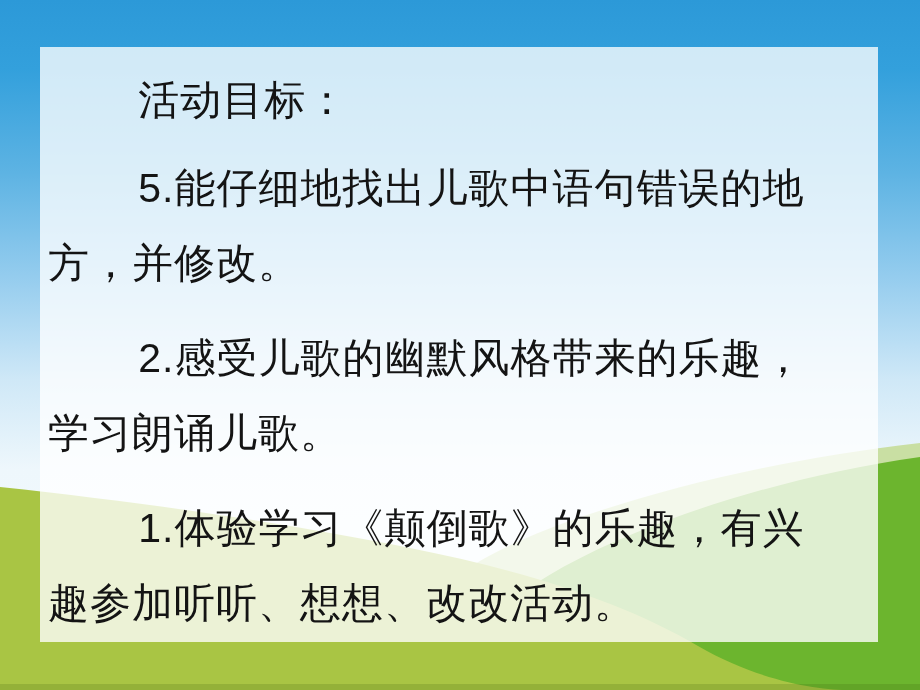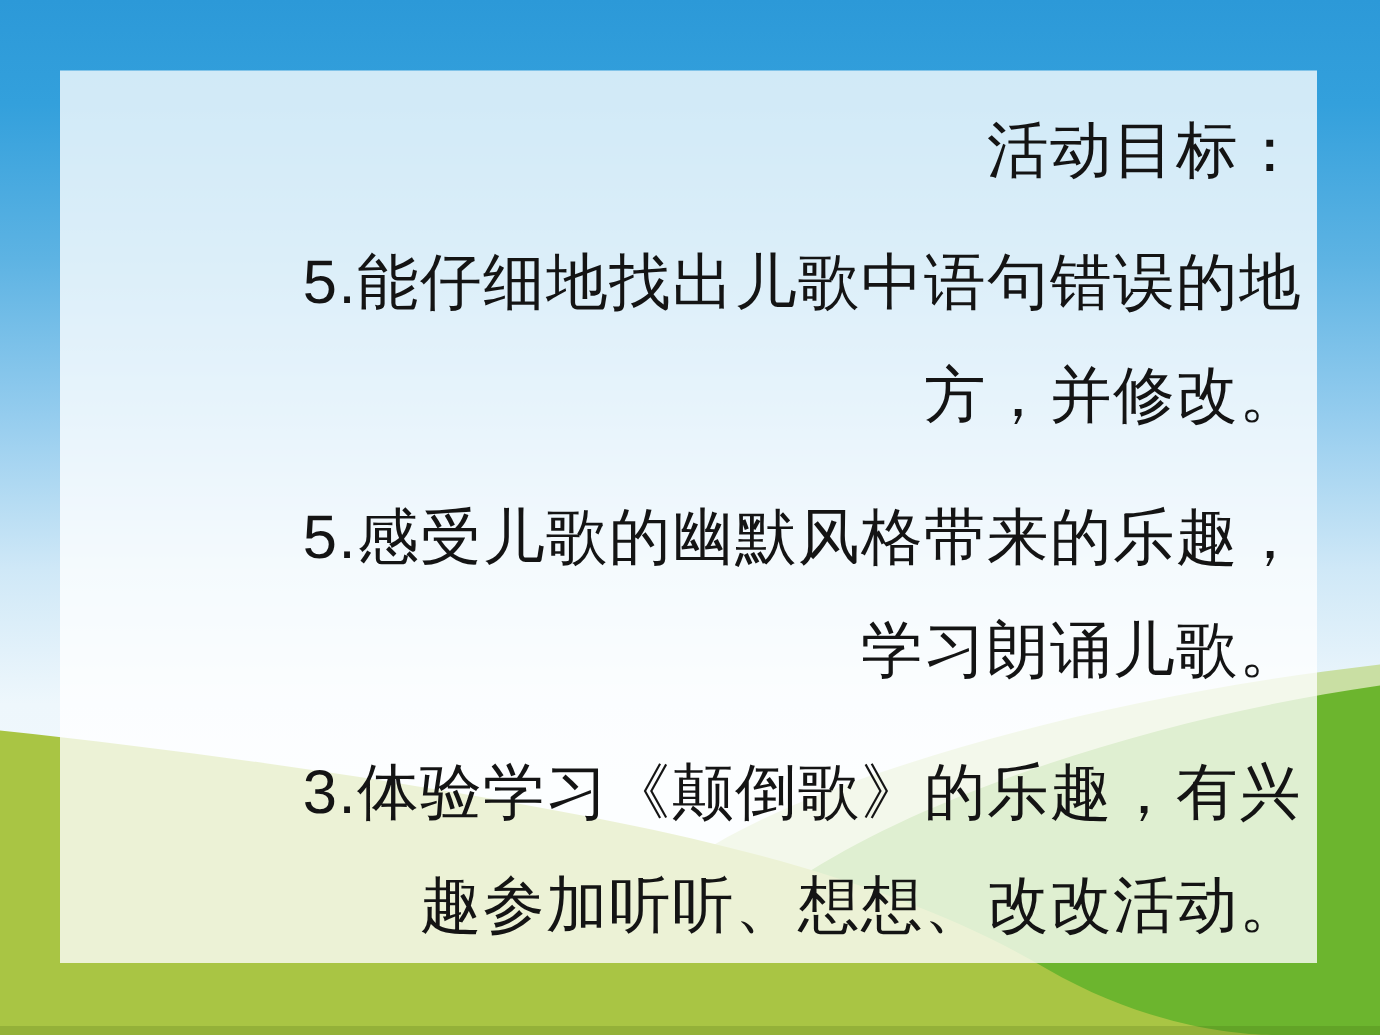--- a/index.html
+++ b/index.html
@@ -33,21 +33,20 @@
   .card .title,
   .card .para {
     margin: 0;
     font-size: 41px;
     line-height: 75px;
     font-weight: 500;
     color: #141414;
     letter-spacing: 1px;
     text-indent: 2.2em;
     white-space: pre-line;
-    text-align: right;
   }
   .card .title {
     margin-bottom: 13px;
   }
   .card .para {
     margin-bottom: 20px;
   }
 </style>
 </head>
 <body>
@@ -68,17 +67,17 @@
   <path d="M920 443 C 790 458 680 484 590 514 C 505 542 440 577 405 622 L 920 622 Z" fill="#c9dfa3"></path>
   <path d="M920 457 C 815 472 715 500 635 533 C 550 568 492 607 462 652 C 448 673 443 690 443 690 L 920 690 Z" fill="#6cb52e"></path>
   <path d="M0 487 C 150 503 290 524 410 548 C 530 572 625 603 698 646 C 760 682 820 690 850 690 L 0 690 Z" fill="#a9c544"></path>
   <rect x="0" y="684" width="920" height="6" fill="rgba(55,90,10,0.18)"></rect>
 </svg>
 
 <div class="card">
   <p class="title">活动目标：</p>
   <p class="para">5.能仔细地找出儿歌中语句错误的地
 方，并修改。</p>
-  <p class="para">5.感受儿歌的幽默风格带来的乐趣，
+  <p class="para">2.感受儿歌的幽默风格带来的乐趣，
 学习朗诵儿歌。</p>
-  <p class="para">3.体验学习《颠倒歌》的乐趣，有兴
+  <p class="para">1.体验学习《颠倒歌》的乐趣，有兴
 趣参加听听、想想、改改活动。</p>
 </div>
 
 </body></html>

